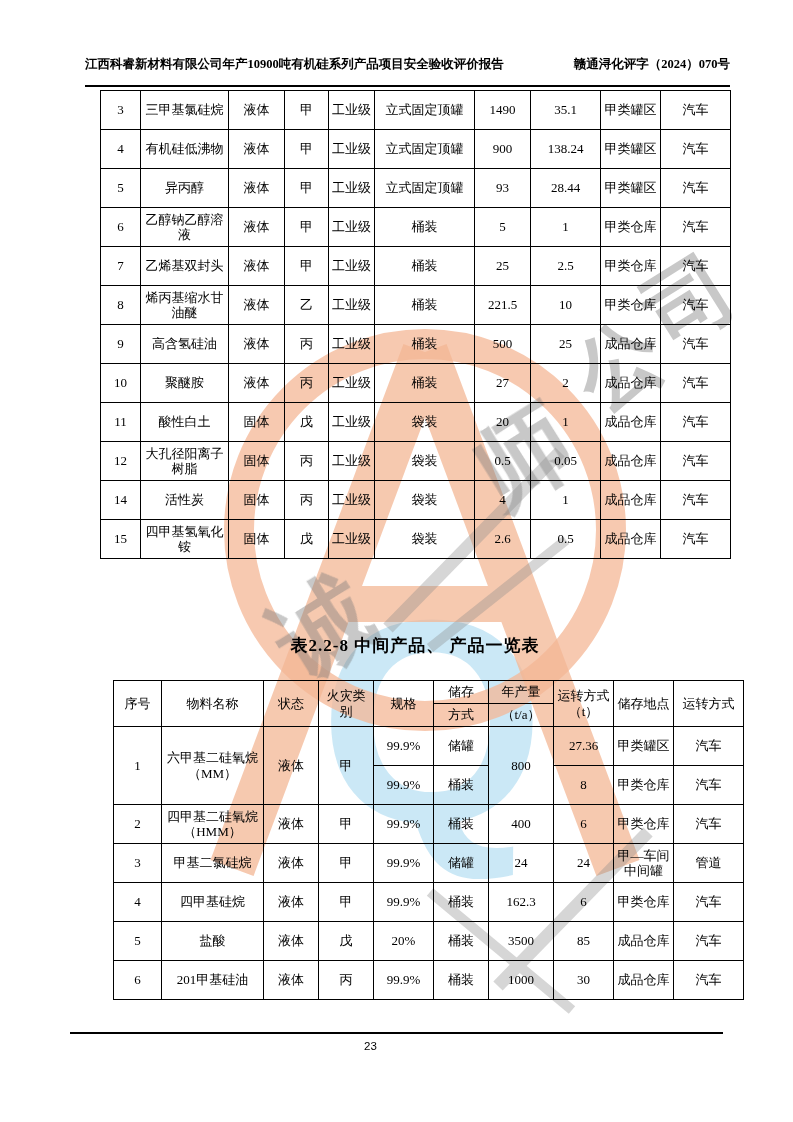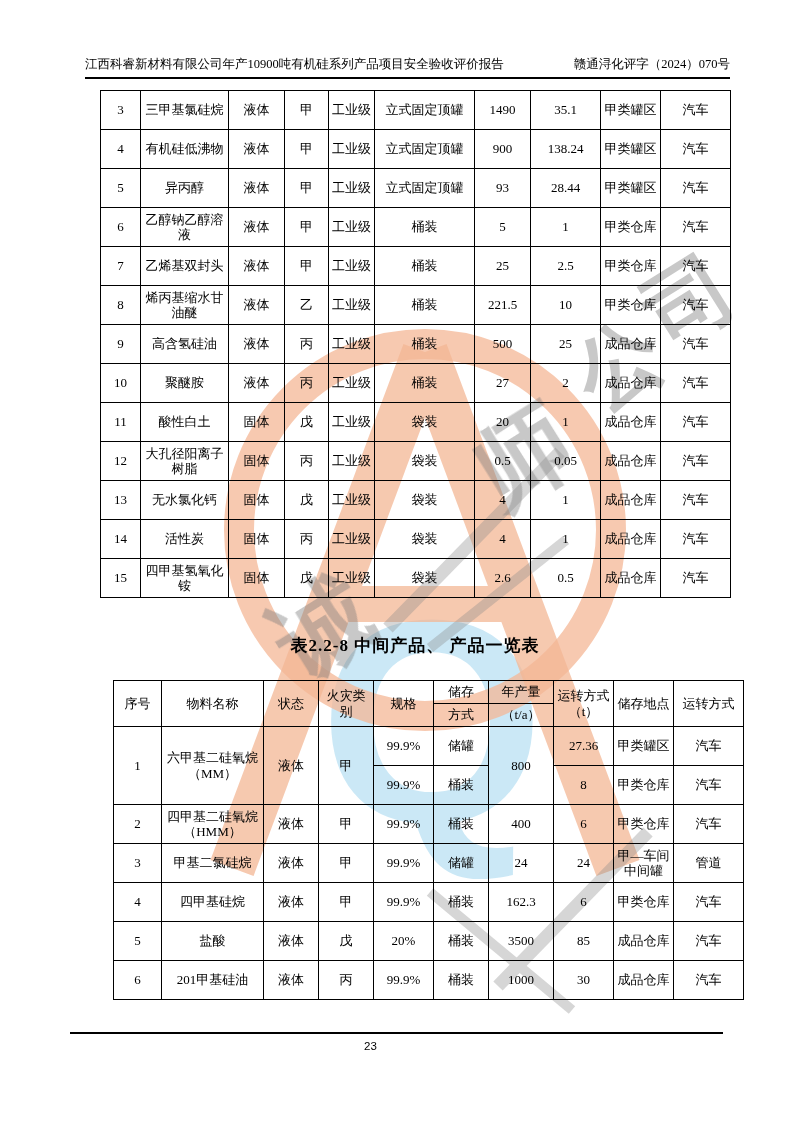--- a/index.html
+++ b/index.html
@@ -1,20 +1,20 @@
 <!DOCTYPE html>
 <html><head>
 <meta charset="utf-8">
 <style>
   html,body{margin:0;padding:0;background:#e8e8e8;}
   .page{position:relative;width:793px;height:1122px;background:#fff;overflow:hidden;
         font-family:"Liberation Serif","DejaVu Serif",serif;color:#000;margin:0 auto;}
   .content{position:absolute;z-index:1;}
   .doc-header{top:56px;left:85px;width:645px;display:flex;justify-content:space-between;
-        align-items:flex-end;font-size:12.5px;border-bottom:2px solid #000;padding-bottom:4px;}
+        align-items:flex-end;font-size:12.5px;border-bottom:2px solid #000;padding-bottom:12px;font-weight:bold;}
   .doc-header span{white-space:nowrap;}
   .tbl{border-collapse:collapse;table-layout:fixed;font-size:13px;line-height:1.18;text-align:center;}
   .tbl td,.tbl th{border:1px solid #000;padding:1px 2px;vertical-align:middle;font-weight:normal;
         word-break:break-all;}
   .tbl td{height:36px;}
   #table1{top:90px;left:100px;width:630px;}
   #table2{top:680px;left:100px;width:630px;margin-left:13px;}
   #table2 th{height:20px;}
   .sec-title{top:634px;left:100px;width:630px;text-align:center;font-weight:bold;font-size:17px;
         letter-spacing:1px;}
@@ -193,32 +193,20 @@
           <td>固体</td>
           <td>丙</td>
           <td>工业级</td>
           <td>袋装</td>
           <td>0.5</td>
           <td>0.05</td>
           <td>成品仓库</td>
           <td>汽车</td>
         </tr>
 
-        <tr>
-          <td>13</td>
-          <td>无水氯化钙</td>
-          <td>固体</td>
-          <td>戊</td>
-          <td>工业级</td>
-          <td>袋装</td>
-          <td>4</td>
-          <td>1</td>
-          <td>成品仓库</td>
-          <td>汽车</td>
-        </tr>
 
         <tr>
           <td>14</td>
           <td>活性炭</td>
           <td>固体</td>
           <td>丙</td>
           <td>工业级</td>
           <td>袋装</td>
           <td>4</td>
           <td>1</td>

